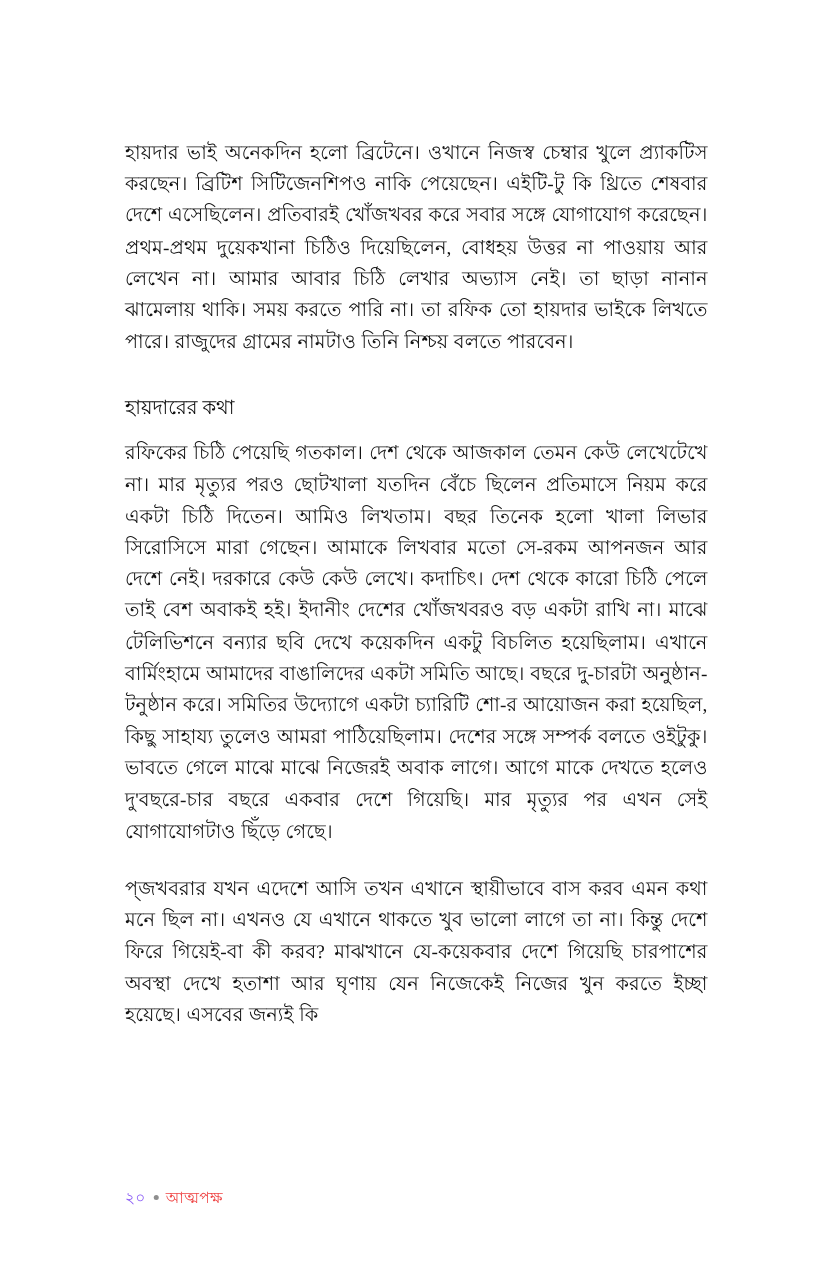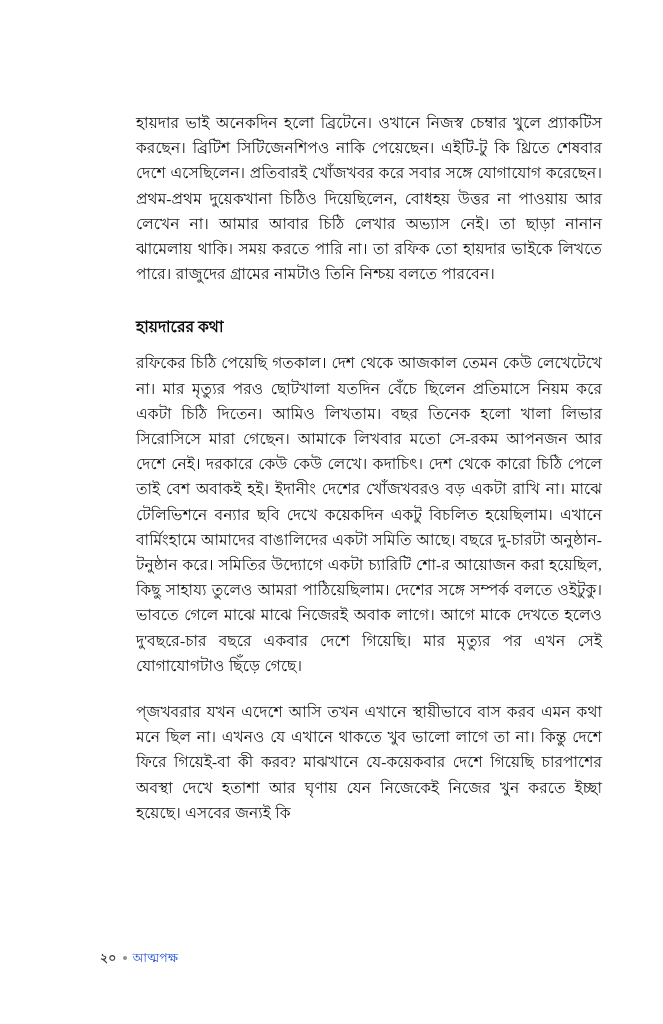--- a/index.html
+++ b/index.html
@@ -22,21 +22,20 @@
     height: 1024px;
     background: #ffffff;
     box-sizing: border-box;
   }
 
   .text-column {
     position: absolute;
     left: 100px;
     top: 110px;
     width: 466px;
-    margin-left: 36px;
   }
 
   .body-paragraph {
     margin: 0;
     text-align: justify;
     text-justify: inter-word;
     font-size: 15.4px;
     line-height: 25.2px;
     letter-spacing: 0.1px;
     color: #131313;
@@ -45,55 +44,54 @@
   }
 
   .body-paragraph + .body-paragraph {
     margin-top: 21px;
   }
 
   .section-heading {
     margin: 30px 0 12px 0;
     font-size: 15.6px;
     line-height: 22px;
-    font-weight: bold;
+    font-weight: normal;
     text-align: left;
     color: #0c0c0c;
   }
 
   .page-footer {
     position: absolute;
     left: 100px;
     bottom: 58px;
     width: 466px;
     font-size: 12.4px;
     line-height: 16px;
     color: #8e8e8e;
     display: flex;
     align-items: center;
     gap: 6px;
     letter-spacing: 0.2px;
   }
 
   .footer-page-number {
-    color: #404040;
-    font-weight: bold;
+    color: #8b5cf6;
   }
 
   .footer-separator-dot {
     display: inline-block;
     width: 4px;
     height: 4px;
     border-radius: 50%;
     background: #8e8e8e;
     flex: 0 0 auto;
   }
 
   .footer-book-title {
-    color: #1d4ed8;
+    color: #ef4444;
   }
 </style>
 </head>
 <body>
 
 <div class="page">
 
   <div class="text-column">
 
     <p class="body-paragraph">হায়দার ভাই অনেকদিন হলো ব্রিটেনে। ওখানে নিজস্ব চেম্বার খুলে প্র্যাকটিস করছেন। ব্রিটিশ সিটিজেনশিপও নাকি পেয়েছেন। এইটি-টু কি থ্রিতে শেষবার দেশে এসেছিলেন। প্রতিবারই খোঁজখবর করে সবার সঙ্গে যোগাযোগ করেছেন। প্রথম-প্রথম দুয়েকখানা চিঠিও দিয়েছিলেন, বোধহয় উত্তর না পাওয়ায় আর লেখেন না। আমার আবার চিঠি লেখার অভ্যাস নেই। তা ছাড়া নানান ঝামেলায় থাকি। সময় করতে পারি না। তা রফিক তো হায়দার ভাইকে লিখতে পারে। রাজুদের গ্রামের নামটাও তিনি নিশ্চয় বলতে পারবেন।</p>

